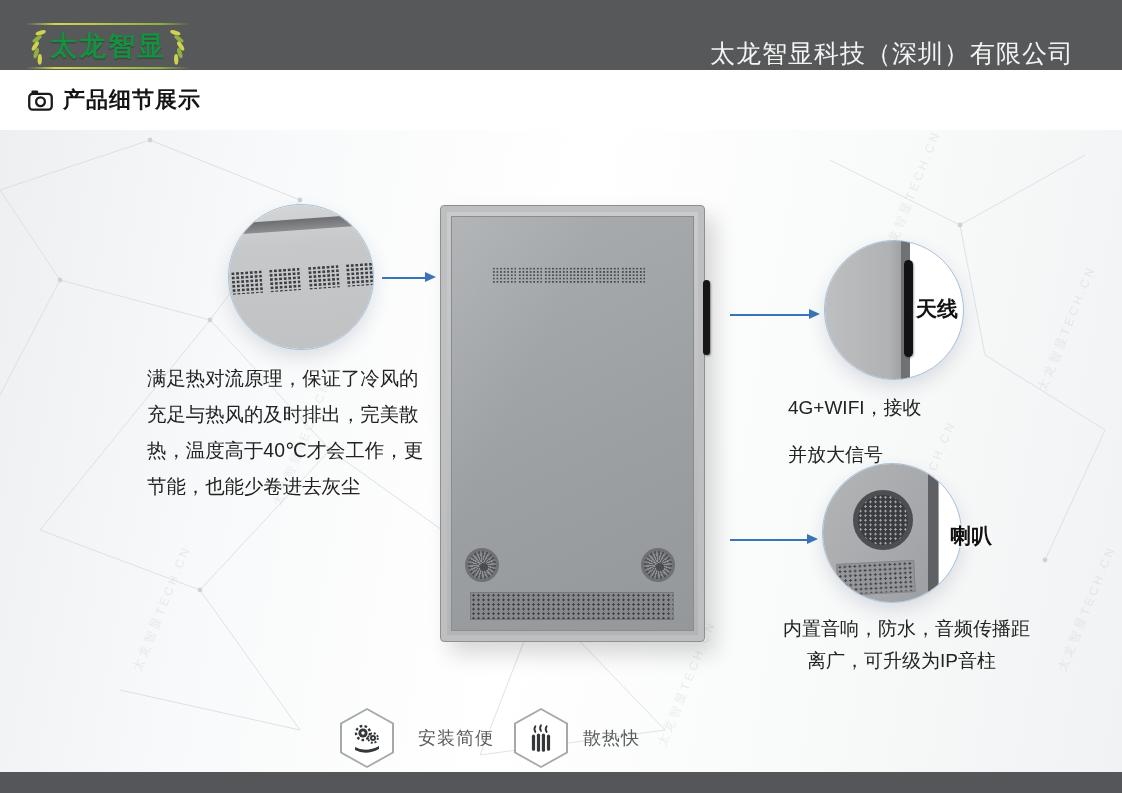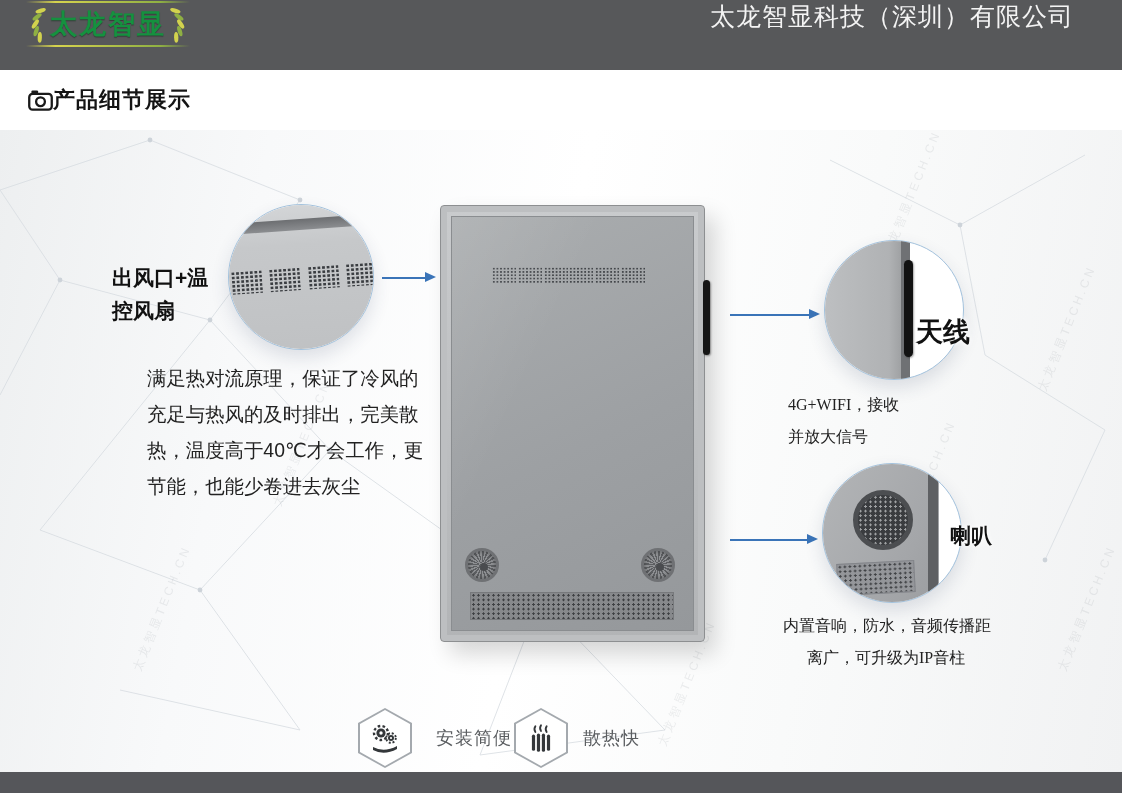--- a/index.html
+++ b/index.html
@@ -1,34 +1,34 @@
 <!DOCTYPE html>
 <html><head>
 <meta charset="utf-8">
 <style>
   * { margin:0; padding:0; box-sizing:border-box; }
   body { font-family: "Liberation Sans", "DejaVu Sans", sans-serif; background:#ffffff; }
   .page { position:relative; width:1122px; height:793px; background:#ffffff; overflow:hidden; }
 
   
   .topbar { position:absolute; left:0; top:0; width:100%; height:70px; background:#57585a;
-            display:flex; align-items:flex-start; justify-content:space-between; padding:0 48px 8px 22px; }
+            display:flex; align-items:flex-end; justify-content:space-between; padding:0 48px 0 22px; }
   .logo { position:relative; display:flex; align-items:center; gap:4px; padding:4px 8px; }
   .logo::before, .logo::after { content:""; position:absolute; left:4px; right:4px; height:2px;
             background:linear-gradient(90deg, transparent, #d6d34e 18%, #8fb043 82%, transparent); }
   .logo::before { top:1px; } .logo::after { bottom:1px; }
   .logo-text { font-size:27px; font-weight:800; color:#15913f; letter-spacing:2px;
                text-shadow:0 1px 1px rgba(0,0,0,0.35); }
   .laurel { width:16px; height:40px; }
   .laurel-right { transform:scaleX(-1); }
   .company { color:#f4f4f4; font-size:25px; letter-spacing:1px; }
 
   
   .section-row { position:absolute; top:70px; left:0; width:100%; height:60px; background:#ffffff;
-                 display:flex; align-items:center; padding-left:28px; }
+                 display:flex; align-items:center; gap:10px; padding-left:28px; }
   .camera-icon { width:25px; height:21px; }
   .section-title { font-size:22px; font-weight:800; color:#141414; letter-spacing:1px; }
 
   
   .canvas { position:absolute; left:0; top:130px; width:1122px; height:642px; overflow:hidden;
             background:linear-gradient(100deg,#edeff0 0%, #f8f9fa 22%, #ffffff 48%, #f9fafa 72%, #f1f2f3 100%); }
   .bg-net { position:absolute; left:0; top:0; }
   .wm { position:absolute; font-size:12px; letter-spacing:3px; color:rgba(90,100,110,0.10);
         transform:rotate(-68deg); white-space:nowrap; }
 
@@ -94,27 +94,27 @@
   .arrow::after { content:""; position:absolute; right:-10px; top:-5px; width:0; height:0;
             border-left:11px solid #3a74b8; border-top:5.5px solid transparent;
             border-bottom:5.5px solid transparent; }
   .arrow-1 { left:382px; top:147px; width:44px; }
   .arrow-2 { left:730px; top:184px; width:80px; }
   .arrow-3 { left:730px; top:409px; width:78px; }
 
   
   .callout-label { position:absolute; font-weight:800; color:#111; z-index:5; }
   .vent-label { left:112px; top:132px; width:108px; font-size:21px; line-height:1.55; }
-  .antenna-label { left:916px; top:184px; font-size:27px; text-shadow:0 0 6px #fff,0 0 4px #fff; }
+  .antenna-label { left:916px; top:165px; font-size:21px; text-shadow:0 0 6px #fff,0 0 4px #fff; }
   .speaker-label { left:950px; top:392px; font-size:21px; text-shadow:0 0 6px #fff,0 0 4px #fff; }
   .desc { position:absolute; left:147px; top:230px; width:282px; font-size:19.4px;
           line-height:36px; color:#222; }
-  .desc-line { position:absolute; font-size:16px; color:#222;font-family:Liberation Serif, serif; }
+  .desc-line { position:absolute; font-size:19px; color:#222; }
   .antenna-line1 { left:788px; top:265px; }
-  .antenna-line2 { left:788px; top:297px; }
+  .antenna-line2 { left:788px; top:312px; }
   .speaker-line1 { left:783px; top:486px;text-align:right; }
   .speaker-line2 { left:783px; top:518px;margin-left:24px; }
 
   
   .feature { position:absolute; top:578px; display:flex; align-items:center; gap:15px; }
   .hex { position:relative; width:54px; height:60px; background:#a4a9ae;
          clip-path:polygon(50% 0%,100% 25%,100% 75%,50% 100%,0% 75%,0% 25%); }
   .hex-inner { position:absolute; inset:2px; background:#ffffff;
          clip-path:polygon(50% 0%,100% 25%,100% 75%,50% 100%,0% 75%,0% 25%);
          display:flex; align-items:center; justify-content:center; }
@@ -207,21 +207,20 @@
           <div class="vent"></div>
           <div class="vent"></div>
         </div>
         <div class="fan fan-left"></div>
         <div class="fan fan-right"></div>
         <div class="grille"></div>
       </div>
       <div class="antenna-rod"></div>
     </div>
 
-    <div class="callout-label vent-label">出风口+温控风扇</div>
     <div class="detail-circle vent-circle">
       <div class="vent-zoom">
         <div class="zoom-band"></div>
         <div class="zoom-vents">
           <div class="zvent"></div>
           <div class="zvent"></div>
           <div class="zvent"></div>
           <div class="zvent"></div>
         </div>
       </div>
@@ -243,21 +242,21 @@
     <div class="detail-circle speaker-circle">
       <div class="spk-panel"></div>
       <div class="spk-edge"></div>
       <div class="spk-driver"></div>
       <div class="spk-grille"></div>
     </div>
     <div class="callout-label speaker-label">喇叭</div>
     <div class="desc-line speaker-line1">内置音响，防水，音频传播距</div>
     <div class="desc-line speaker-line2">离广，可升级为IP音柱</div>
 
-    <div class="feature" style="left:358px;gap:24px;">
+    <div class="feature" style="left:340px;gap:24px;">
       <div class="hex">
         <div class="hex-inner">
           <svg viewBox="0 0 32 32" width="32" height="32" aria-hidden="true">
             <g fill="#34373a">
               <circle cx="12" cy="11" r="4.6"></circle>
               <circle cx="12" cy="11" r="7" fill="none" stroke="#34373a" stroke-width="2.4" stroke-dasharray="2.6 2.3"></circle>
               <circle cx="12" cy="11" r="1.7" fill="#fff"></circle>
               <circle cx="22" cy="16" r="3"></circle>
               <circle cx="22" cy="16" r="4.8" fill="none" stroke="#34373a" stroke-width="1.9" stroke-dasharray="2 1.8"></circle>
               <circle cx="22" cy="16" r="1.1" fill="#fff"></circle>

